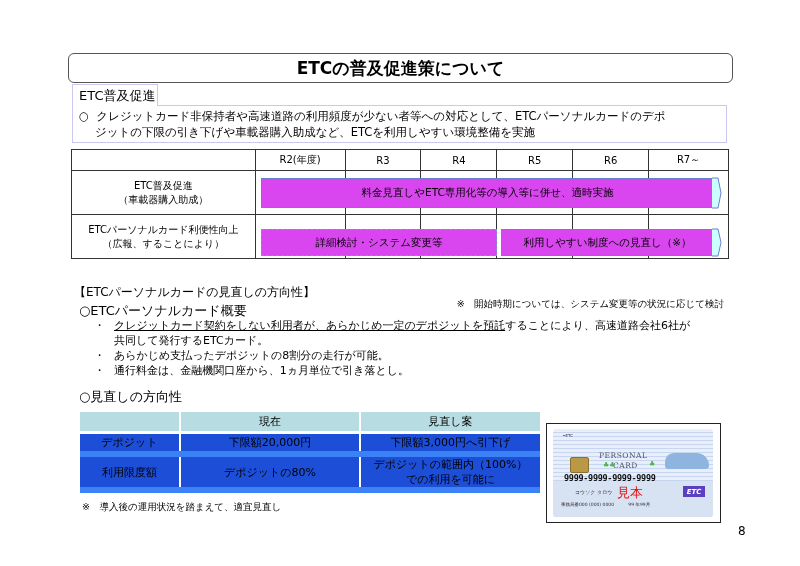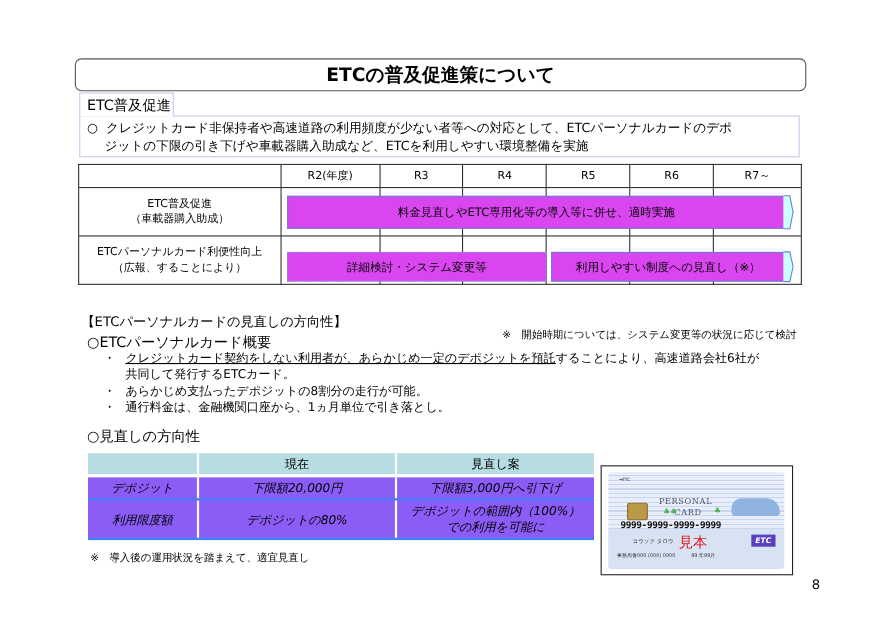--- a/index.html
+++ b/index.html
@@ -27,21 +27,21 @@
   .h2 { left: 74px; top: 284px; font-size: 12px; }
   .h3a { left: 79px; top: 302px; font-size: 13px; }
   .bullets { left: 94px; top: 318px; font-size: 11px; line-height: 15px; width: 640px; }
   .bullets .b { display: flex; }
   .bullets .dot { width: 20px; flex: none; }
   .bullets u { text-decoration: underline; }
   .h3b { left: 79px; top: 388px; font-size: 13px; }
 
   table.cmp { left: 80px; top: 412px; width: 460px; border-collapse: collapse; font-size: 11px; text-align: center; }
   table.cmp th { background: #b7dde2; height: 20px; font-weight: normal; border-bottom: 3px solid #fff; }
-  table.cmp td { background: #8b5cf6; height: 22px; border-bottom: 2px solid #3b82f6; font-style: italic; }
+  table.cmp td { background: #1d4ed8; height: 22px; border-bottom: 6px solid #3b82f6; }
   table.cmp th + th, table.cmp td + td { border-left: 2px solid #fff; }
   table.cmp td.tall { height: 36px; line-height: 15px; }
 
   .note2 { left: 82px; top: 501px; font-size: 9.5px; }
 
   .card-frame { left: 546px; top: 423px; width: 175px; height: 100px; border: 1.5px solid #222; background: #fff; }
   .card { position: absolute; left: 6px; top: 5px; width: 160px; height: 88px; border-radius: 3px; background: repeating-linear-gradient(180deg, #e8effa 0px, #e8effa 3px, #c7d6ee 3px, #c7d6ee 4px); overflow: hidden; }
   .card .bottom { position: absolute; left: 0; right: 0; top: 52px; bottom: 0; background: #d7e2f3; }
   .chip { position: absolute; left: 17px; top: 28px; width: 19px; height: 16px; background: #b99846; border-radius: 2px; border: 1px solid #8a6f2f; }
   .pc1 { position: absolute; left: 46px; top: 22px; font-size: 7.5px; color: #556; letter-spacing: 0.5px; font-family: "DejaVu Serif", serif; }

